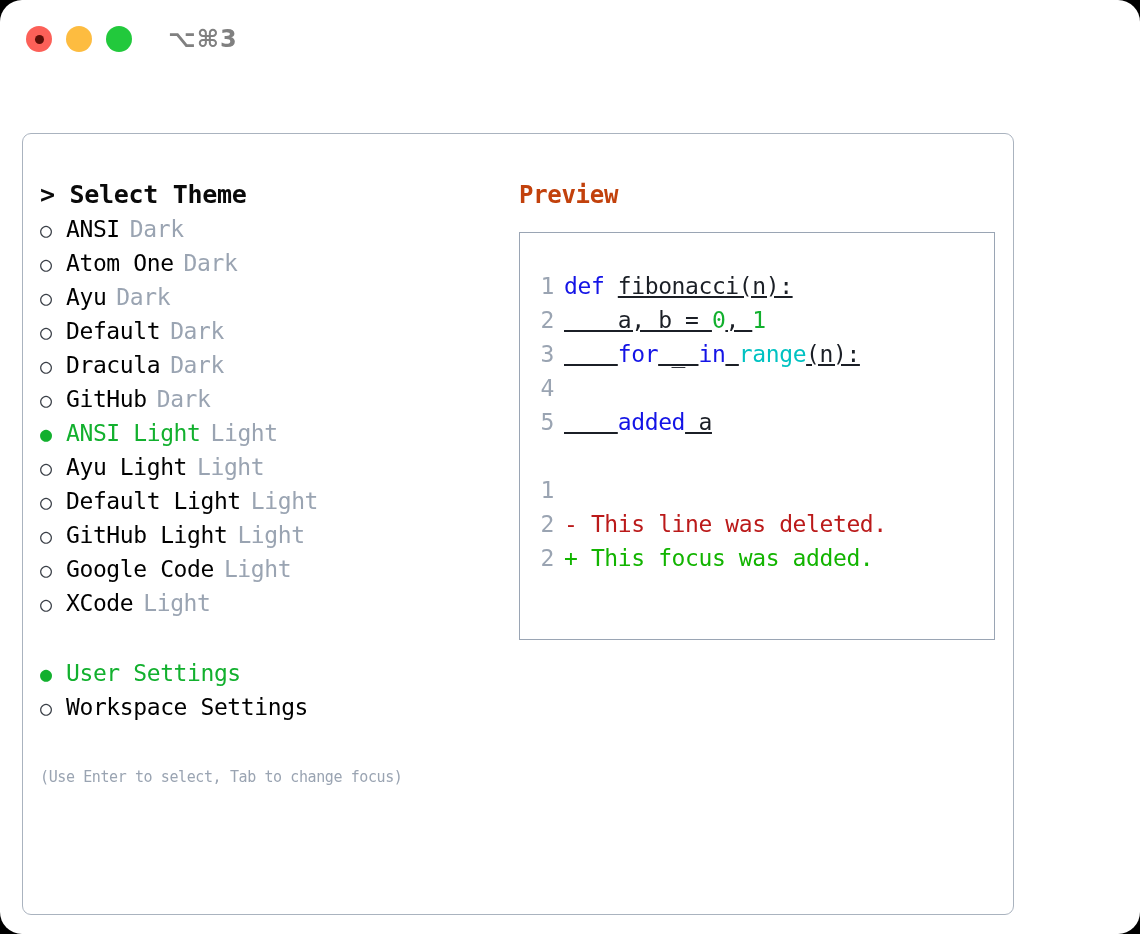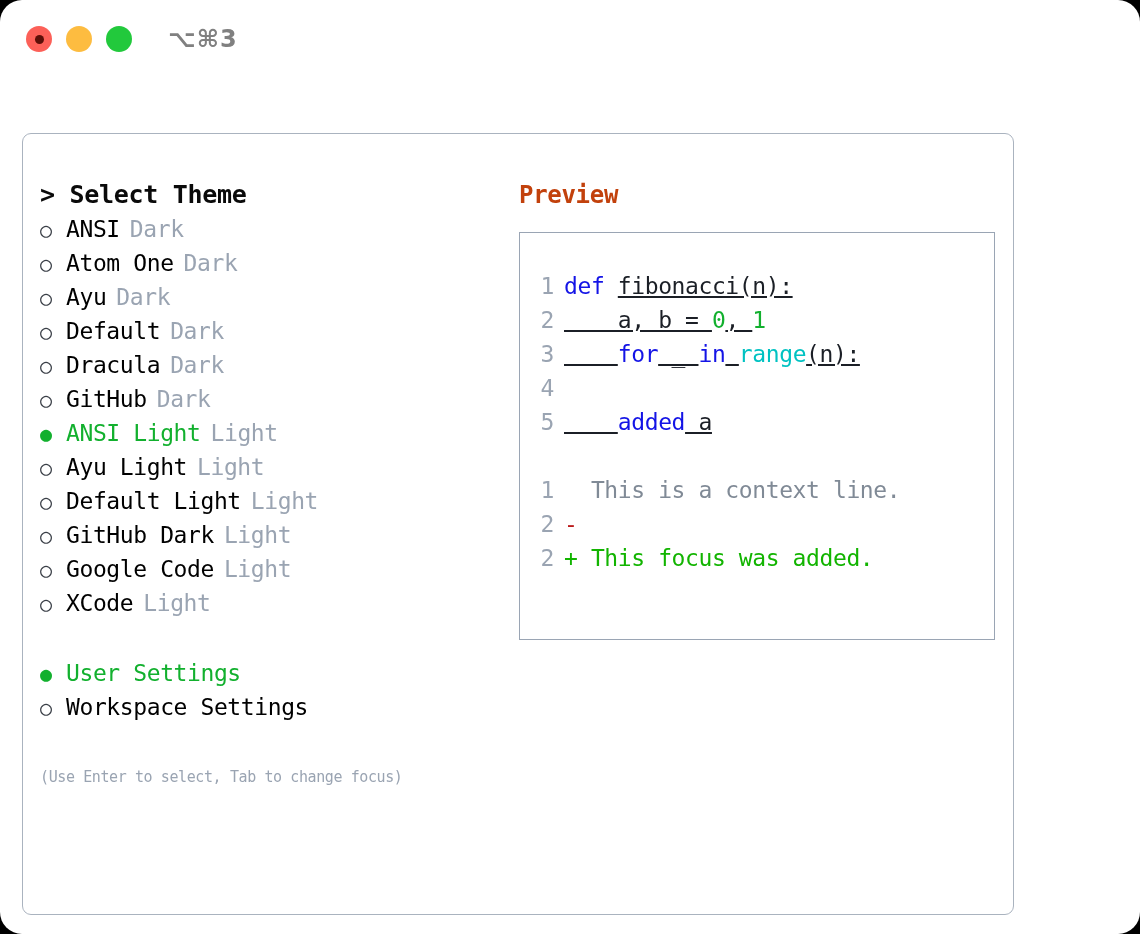--- a/index.html
+++ b/index.html
@@ -201,21 +201,21 @@
         <div class="theme-list" id="theme-list">
             <div class="theme-row"><span class="bullet">○</span><span class="tname">ANSI</span><span class="tkind">Dark</span></div>
             <div class="theme-row"><span class="bullet">○</span><span class="tname">Atom One</span><span class="tkind">Dark</span></div>
             <div class="theme-row"><span class="bullet">○</span><span class="tname">Ayu</span><span class="tkind">Dark</span></div>
             <div class="theme-row"><span class="bullet">○</span><span class="tname">Default</span><span class="tkind">Dark</span></div>
             <div class="theme-row"><span class="bullet">○</span><span class="tname">Dracula</span><span class="tkind">Dark</span></div>
             <div class="theme-row"><span class="bullet">○</span><span class="tname">GitHub</span><span class="tkind">Dark</span></div>
             <div class="theme-row"><span class="bullet sel">●</span><span class="tname sel">ANSI Light</span><span class="tkind">Light</span></div>
             <div class="theme-row"><span class="bullet">○</span><span class="tname">Ayu Light</span><span class="tkind">Light</span></div>
             <div class="theme-row"><span class="bullet">○</span><span class="tname">Default Light</span><span class="tkind">Light</span></div>
-            <div class="theme-row"><span class="bullet">○</span><span class="tname">GitHub Dark</span><span class="tkind">Light</span></div>
+            <div class="theme-row"><span class="bullet">○</span><span class="tname">GitHub Light</span><span class="tkind">Light</span></div>
             <div class="theme-row"><span class="bullet">○</span><span class="tname">Google Code</span><span class="tkind">Light</span></div>
             <div class="theme-row"><span class="bullet">○</span><span class="tname">XCode</span><span class="tkind">Light</span></div>
           </div>
 
         <div class="apply-block">
           <div id="apply-list">
               <div class="theme-row"><span class="bullet sel">●</span><span class="tname sel">User Settings</span></div>
               <div class="theme-row"><span class="bullet">○</span><span class="tname">Workspace Settings</span></div>
             </div>
         </div>
@@ -228,22 +228,22 @@
         <div class="code-panel">
           <div id="code-block">
               <div class="code-line"><span class="ln">1</span><span><span class="tok-kw">def </span><span class="tok-txt">fibonacci(n):</span></span></div>
               <div class="code-line"><span class="ln">2</span><span><span class="tok-txt">    a, b = </span><span class="tok-num">0</span><span class="tok-txt">, </span><span class="tok-num">1</span></span></div>
               <div class="code-line"><span class="ln">3</span><span><span class="tok-txt">    </span><span class="tok-kw">for</span><span class="tok-txt"> _ </span><span class="tok-kw">in</span><span class="tok-txt"> </span><span class="tok-fn">range</span><span class="tok-txt">(n):</span></span></div>
               <div class="code-line"><span class="ln">4</span></div>
               <div class="code-line"><span class="ln">5</span><span><span class="tok-txt">    </span><span class="tok-kw">added</span><span class="tok-txt"> a</span></span></div>
             </div>
           <div class="code-spacer"></div>
           <div id="diff-block">
-              <div class="code-line"><span class="ln">1</span><span class="tok-ctx"> </span><span class="tok-ctx"> This is a context line.</span></div>
-              <div class="code-line"><span class="ln">2</span><span class="tok-del">-</span></div>
+              <div class="code-line"><span class="ln">1</span><span class="tok-ctx"> </span></div>
+              <div class="code-line"><span class="ln">2</span><span class="tok-del">-</span><span class="tok-del"> This line was deleted.</span></div>
               <div class="code-line"><span class="ln">2</span><span class="tok-add">+</span><span class="tok-add"> This focus was added.</span></div>
             </div>
         </div>
       </div>
 
     </div>
   </div>
 </div>
 
 </body></html>

